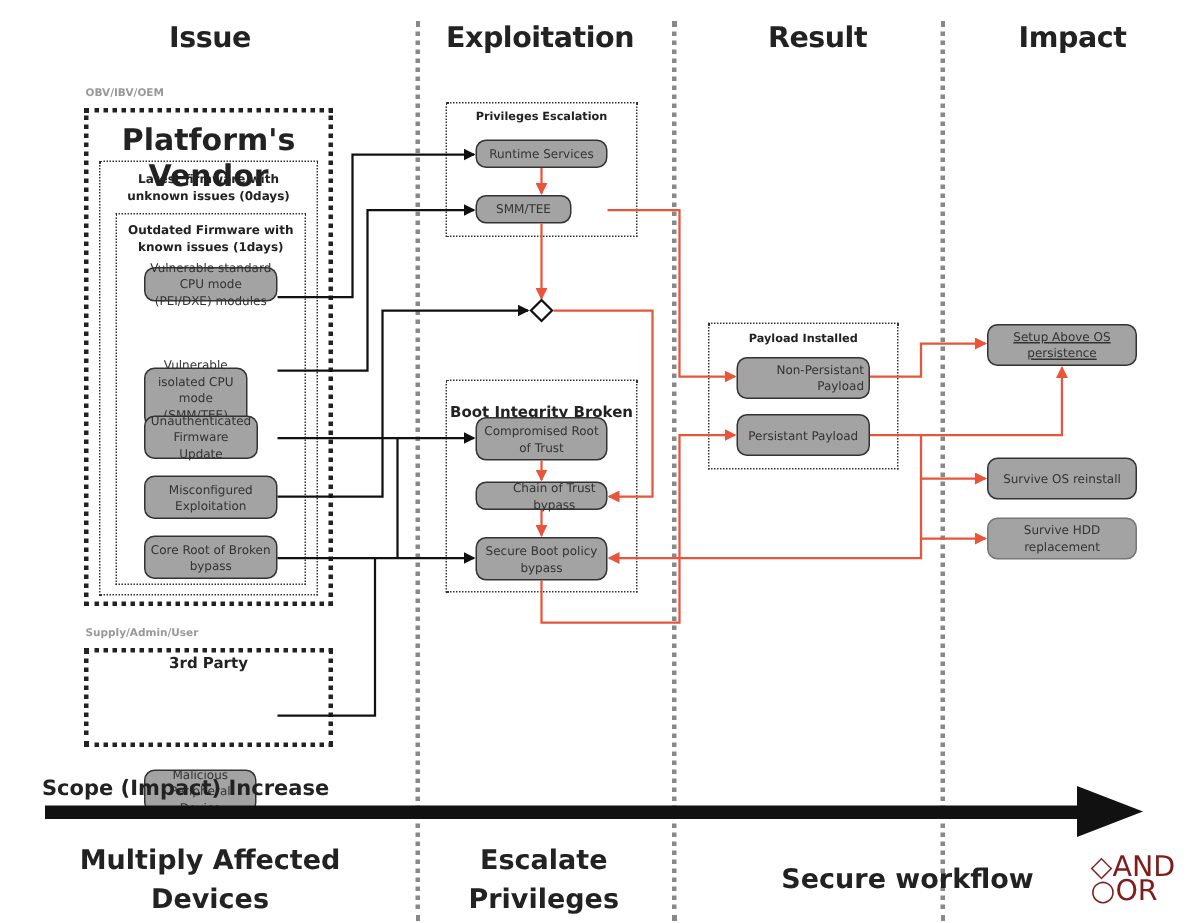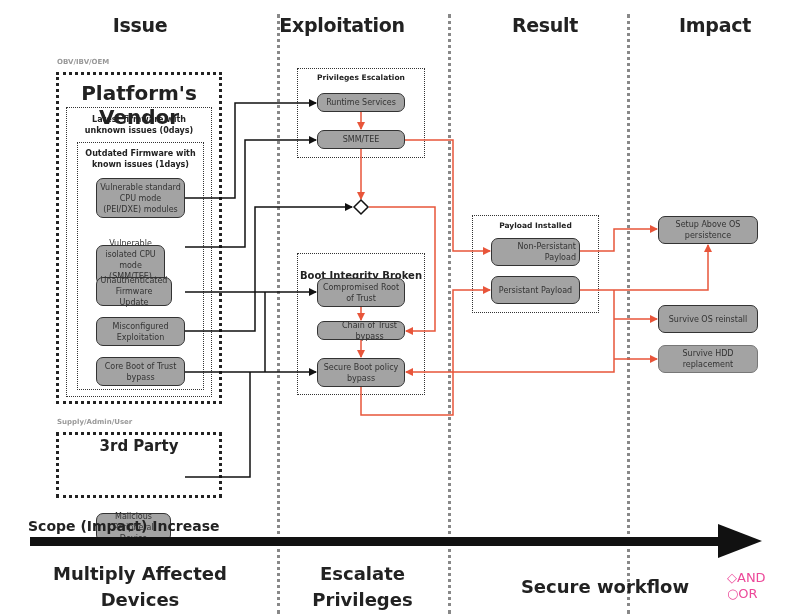--- a/index.html
+++ b/index.html
@@ -11,77 +11,77 @@
   .group { position:absolute; border:1.5px dotted #333; box-sizing:border-box; }
   .group.heavy { border:3px dotted #222; }
   .group-title { position:absolute; left:0; right:0; text-align:center; font-weight:bold; color:#222; }
   .node { position:absolute; box-sizing:border-box; border:1.8px solid #333; border-radius:7px; background:#a3a3a3;
           display:flex; align-items:center; justify-content:center; text-align:center;
           font-size:8px; line-height:11px; color:#333; padding:0 3px; }
   .node.light { border-color:#777; }
   .small-label { position:absolute; font-size:7px; font-weight:bold; color:#999; }
   .bottom-label { position:absolute; font-weight:bold; font-size:18px; text-align:center; color:#222; line-height:26px; }
   svg.wires { position:absolute; left:0; top:0; }
-  .legend { position:absolute; font-size:13px; color:#ec4899; line-height:16px; }
+  .legend { position:absolute; font-size:19px; color:#7f1d1d; line-height:16px; }
 </style>
 </head>
 <body>
 
 <div class="col-title" style="left:60px;width:160px;">Issue</div>
-<div class="col-title" style="left:267px;width:150px;">Exploitation</div>
+<div class="col-title" style="left:285px;width:150px;">Exploitation</div>
 <div class="col-title" style="left:470px;width:150px;">Result</div>
 <div class="col-title" style="left:640px;width:150px;">Impact</div>
 
 <div class="sep" style="left:277px;"></div>
 <div class="sep" style="left:448px;"></div>
 <div class="sep" style="left:627px;"></div>
 
 <div class="small-label" style="left:57px;top:58px;">OBV/IBV/OEM</div>
 <div class="group heavy" style="left:56px;top:72px;width:166px;height:332px;">
   <div class="group-title" style="top:6px;font-size:20px;">Platform's Vendor</div>
 </div>
 <div class="group" style="left:66px;top:107px;width:146px;height:290px;">
   <div class="group-title" style="top:6px;font-size:8px;line-height:11px;padding:0 8px;">Latest firmware with unknown issues (0days)</div>
 </div>
 <div class="group" style="left:77px;top:142px;width:127px;height:248px;">
   <div class="group-title" style="top:5px;font-size:8px;line-height:11px;padding:0 6px;">Outdated Firmware with known issues (1days)</div>
 </div>
 
-<div class="node" style="left:96px;top:178px;width:89px;height:40px;">Vulnerable standard CPU mode (PEI/DXE) modules</div>
+<div class="node" style="left:96px;top:178px;width:89px;height:23px;">Vulnerable standard CPU mode (PEI/DXE) modules</div>
 <div class="node" style="left:96px;top:245px;width:69px;height:40px;">Vulnerable isolated CPU mode (SMM/TEE) modules</div>
 <div class="node" style="left:96px;top:277px;width:76px;height:29px;">Unauthenticated Firmware Update</div>
 <div class="node" style="left:96px;top:317px;width:89px;height:29px;">Misconfigured Exploitation</div>
-<div class="node" style="left:96px;top:357px;width:89px;height:29px;">Core Boot of Trust bypass</div>
+<div class="node" style="left:96px;top:357px;width:89px;height:29px;">Core Root of Broken bypass</div>
 
 <div class="small-label" style="left:57px;top:418px;">Supply/Admin/User</div>
 <div class="group heavy" style="left:56px;top:432px;width:166px;height:66px;">
-  <div class="group-title" style="top:2px;font-size:15px;">3rd Party</div>
+  <div class="group-title" style="top:2px;font-size:10px;">3rd Party</div>
 </div>
 <div class="node" style="left:96px;top:482px;width:75px;height:29px;margin-top:31px;">Malicious Peripheral Device</div>
 
 <div class="group" style="left:297px;top:68px;width:128px;height:90px;">
   <div class="group-title" style="top:4px;font-size:7.5px;">Privileges Escalation</div>
 </div>
 <div class="node" style="left:317px;top:93px;width:88px;height:19px;">Runtime Services</div>
-<div class="node" style="left:317px;top:130px;width:88px;height:19px;">SMM/TEE</div>
+<div class="node" style="left:317px;top:130px;width:64px;height:19px;">SMM/TEE</div>
 
 <div class="group" style="left:297px;top:253px;width:128px;height:142px;">
   <div class="group-title" style="top:16px;font-size:10px;">Boot Integrity Broken</div>
 </div>
 <div class="node" style="left:317px;top:278px;width:88px;height:29px;">Compromised Root of Trust</div>
 <div class="node" style="left:317px;top:321px;width:88px;height:19px;padding-left:20px;">Chain of Trust bypass</div>
 <div class="node" style="left:317px;top:358px;width:88px;height:29px;">Secure Boot policy bypass</div>
 
 <div class="group" style="left:472px;top:215px;width:127px;height:98px;">
   <div class="group-title" style="top:5px;font-size:7.5px;">Payload Installed</div>
 </div>
 <div class="node" style="left:491px;top:238px;width:89px;height:28px;text-align:right;">Non-Persistant Payload</div>
 <div class="node" style="left:491px;top:276px;width:89px;height:28px;">Persistant Payload</div>
 
-<div class="node" style="left:658px;top:216px;width:100px;height:28px;">Setup Above OS persistence</div>
+<div class="node" style="left:658px;top:216px;width:100px;height:28px;text-decoration:underline;">Setup Above OS persistence</div>
 <div class="node" style="left:658px;top:305px;width:100px;height:28px;">Survive OS reinstall</div>
 <div class="node light" style="left:658px;top:345px;width:100px;height:28px;">Survive HDD replacement</div>
 
 <svg class="wires" width="800" height="615" viewBox="0 0 800 615">
   <defs>
     <marker id="ab" markerWidth="8" markerHeight="8" refX="7" refY="4" orient="auto" markerUnits="userSpaceOnUse">
       <path d="M0,0 L8,4 L0,8 z" fill="#111"></path>
     </marker>
     <marker id="ao" markerWidth="8" markerHeight="8" refX="7" refY="4" orient="auto" markerUnits="userSpaceOnUse">
       <path d="M0,0 L8,4 L0,8 z" fill="#e8553a"></path>

